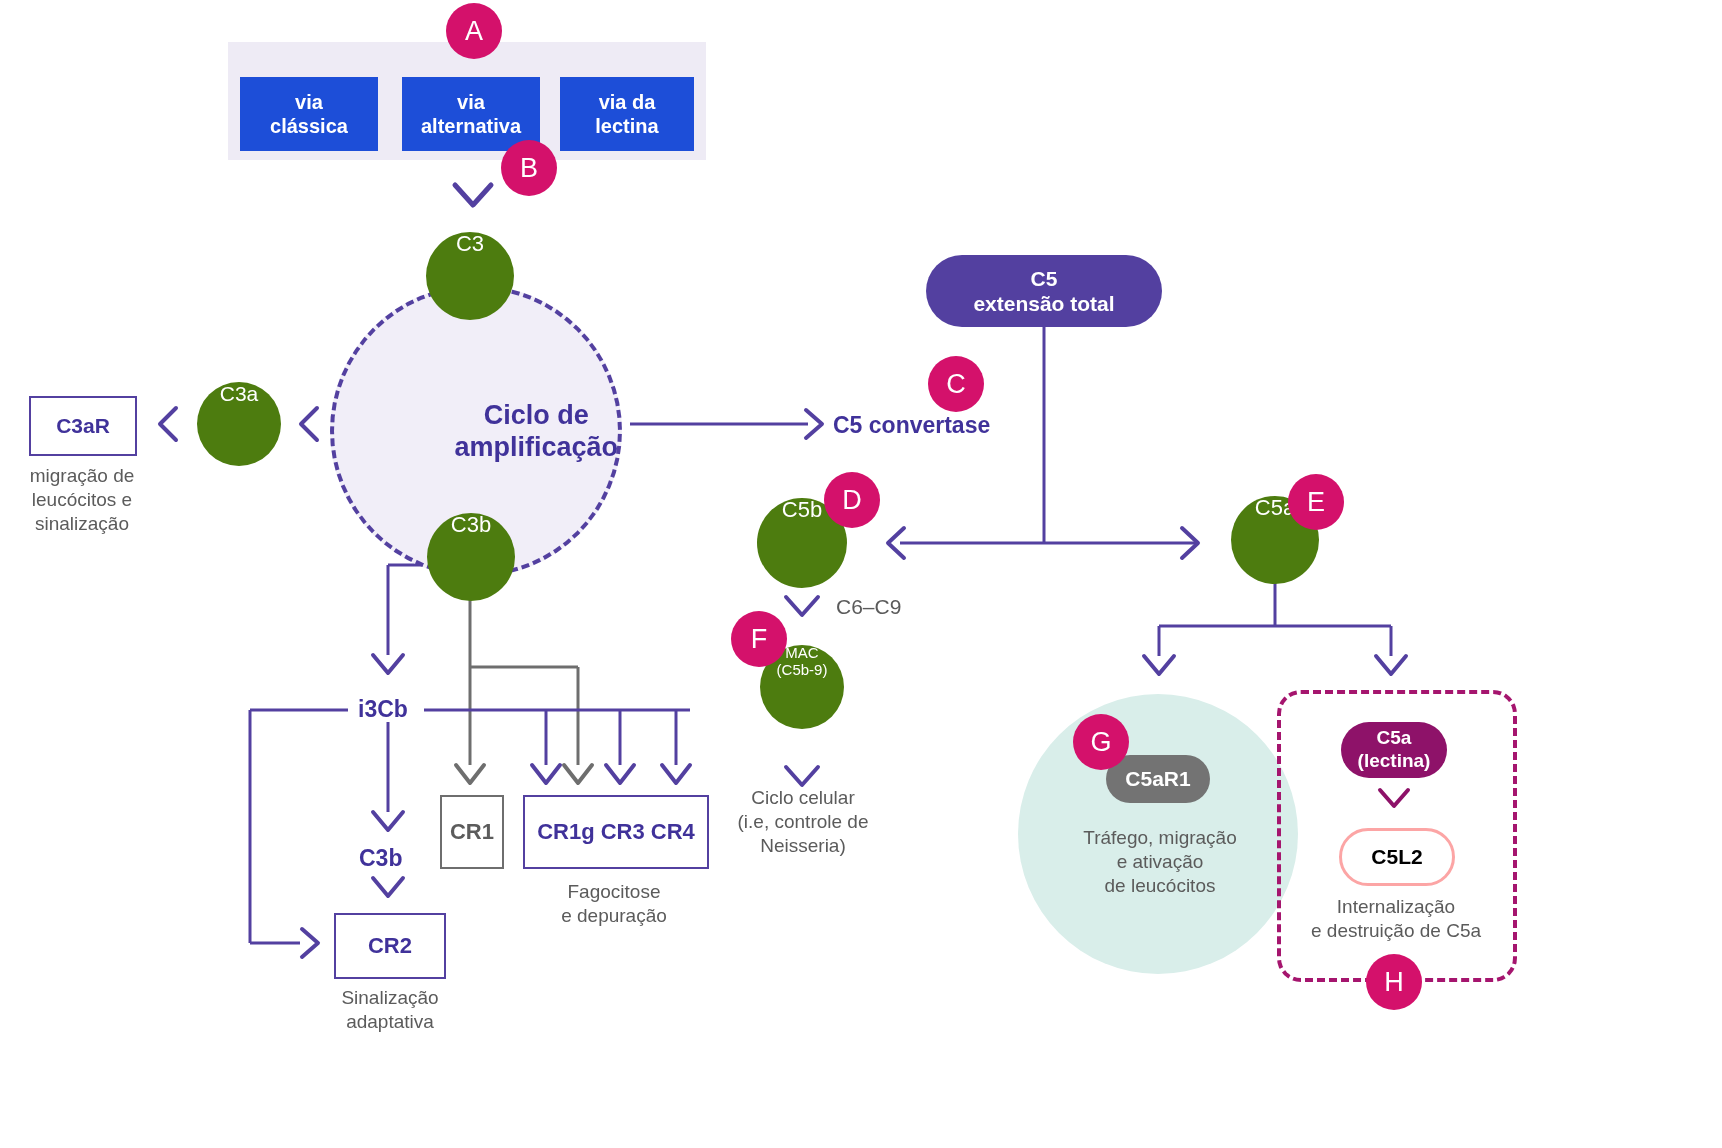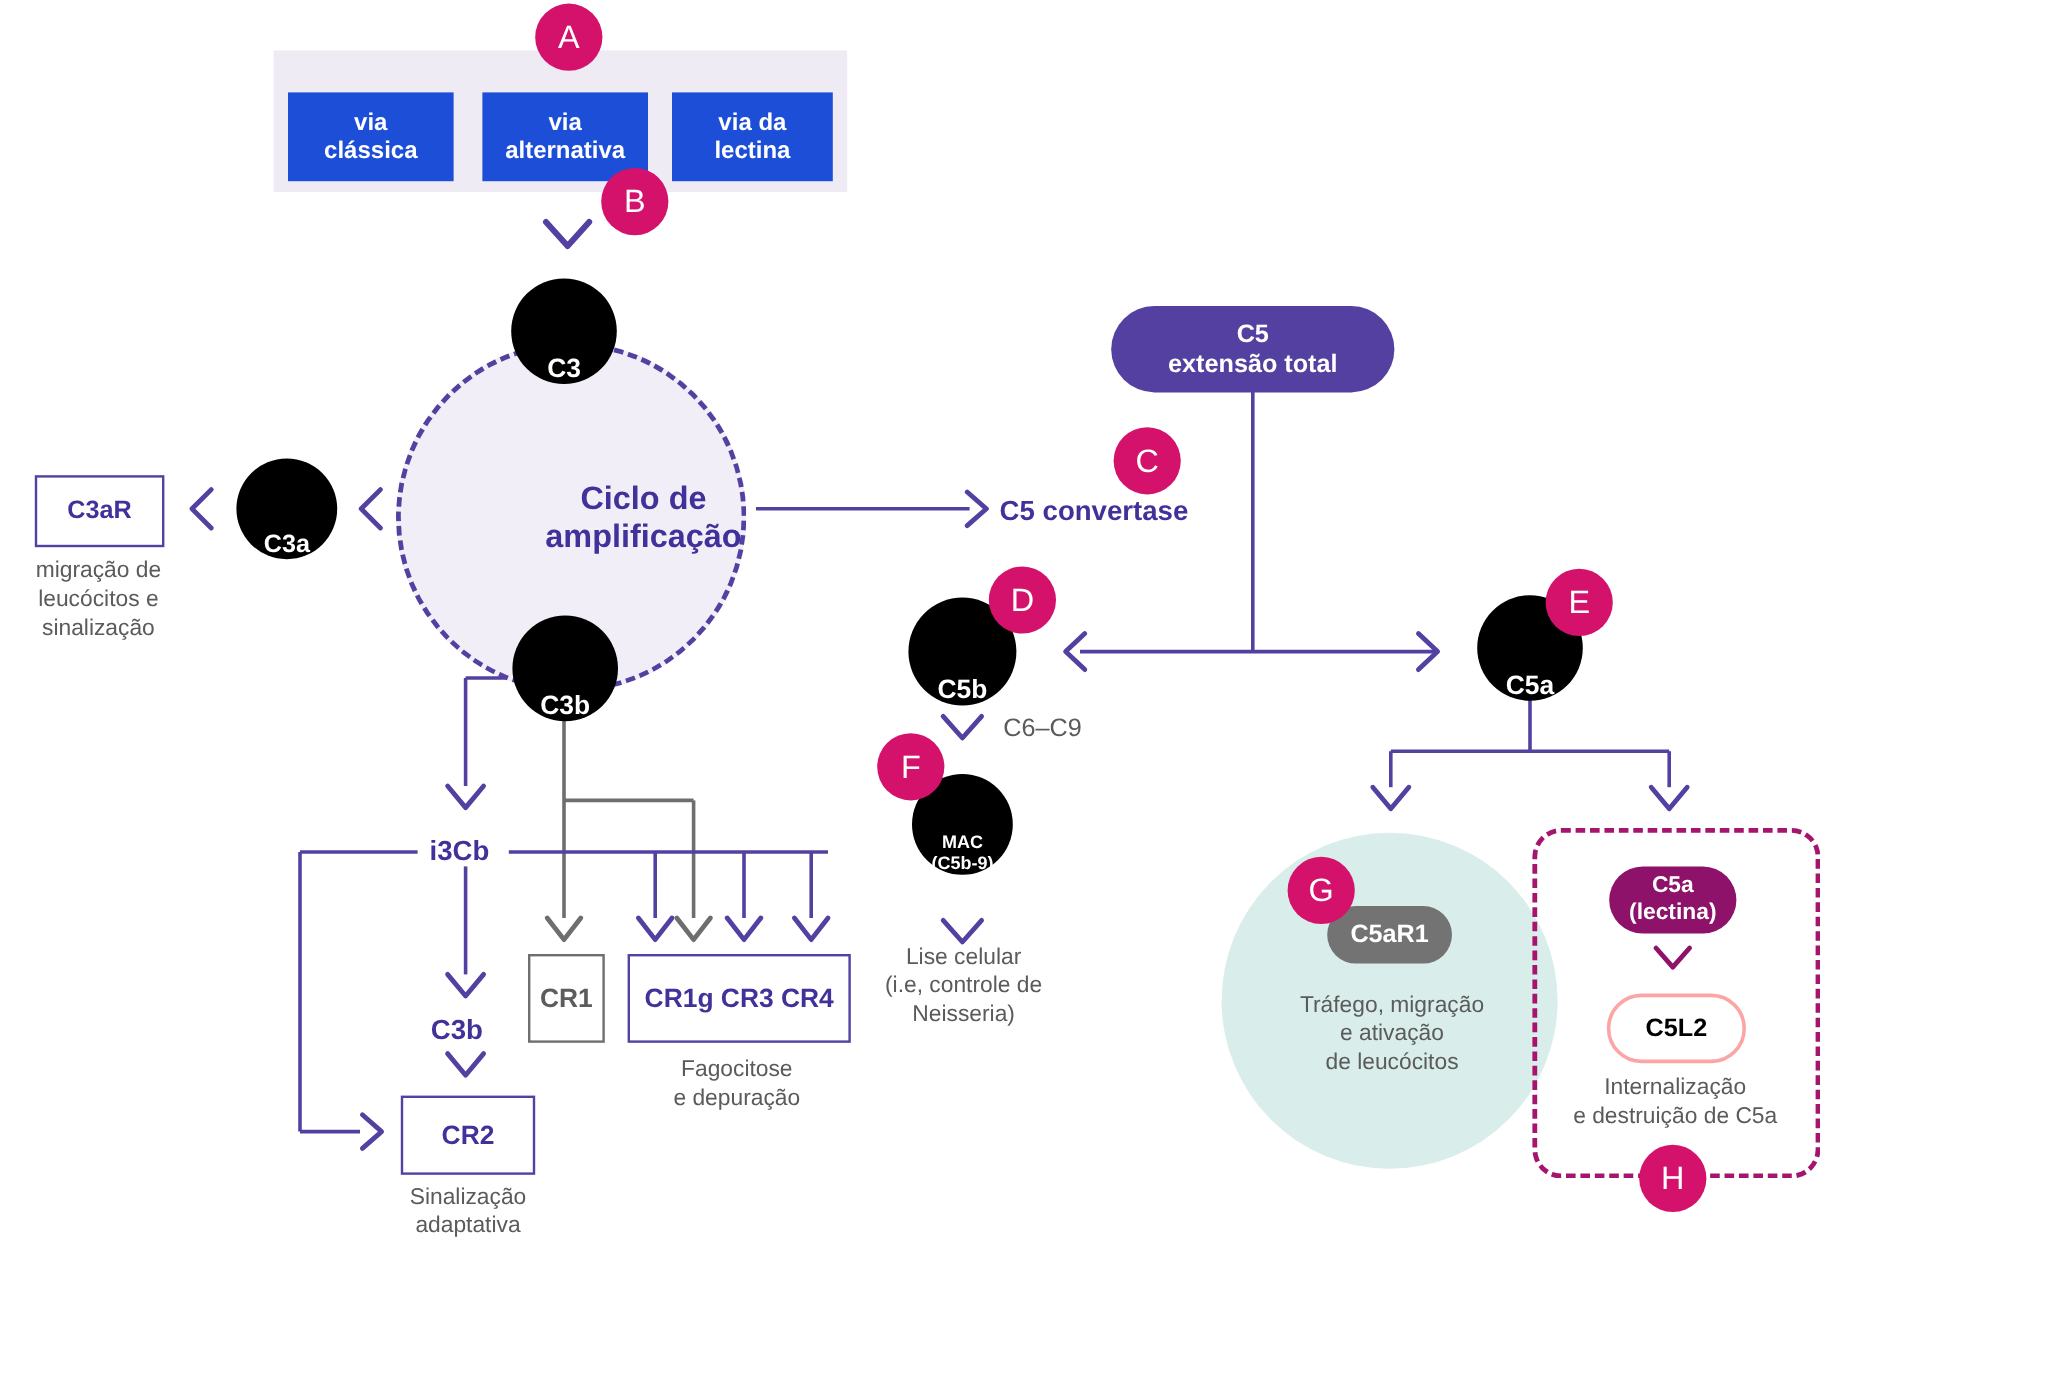--- a/index.html
+++ b/index.html
@@ -2,24 +2,24 @@
 <html><head>
 <meta charset="utf-8">
 <style>
   html,body{margin:0;padding:0;background:#ffffff;}
   body{font-family:"Liberation Sans", sans-serif;}
   #stage{position:relative;width:1722px;height:1148px;background:#fff;overflow:hidden;}
 
   .abs{position:absolute;}
   .node-circle{
     border-radius:50%;
-    background:#000000;
+    background:#4d7c0f;
     color:#fff;
-    display:flex;align-items:flex-end;justify-content:center;
-    text-align:center;font-weight:bold;line-height:1.12;
+    display:flex;align-items:flex-start;justify-content:center;
+    text-align:center;font-weight:normal;line-height:1.12;
   }
   .badge{
     border-radius:50%;
     background:#d4116b;
     color:#fff;
     display:flex;align-items:center;justify-content:center;
     font-weight:400;
     z-index:40;
   }
   .pway-box{
@@ -201,21 +201,21 @@
   <div class="abs node-circle" style="left:760px;top:645px;width:84px;height:84px;font-size:15px;z-index:10;">
     <span>
       <span>MAC</span><br><span>(C5b-9)</span>
     </span>
   </div>
   <div class="abs badge" style="left:731px;top:611px;width:56px;height:56px;font-size:27px;">
       <span>F</span>
     </div>
 
   <div class="abs cap" style="left:692px;top:786px;width:222px;">
-    <span>Lise celular</span><br><span>(i.e, controle de</span><br><span>Neisseria)</span>
+    <span>Ciclo celular</span><br><span>(i.e, controle de</span><br><span>Neisseria)</span>
   </div>
 
   <div class="abs node-circle" style="left:1231px;top:496px;width:88px;height:88px;font-size:22px;z-index:10;">
       <span>C5a</span>
     </div>
   <div class="abs badge" style="left:1288px;top:474px;width:56px;height:56px;font-size:27px;">
       <span>E</span>
     </div>
 
   <div class="abs lbl-purple" style="left:358px;top:696px;font-size:23px;"><span>i3Cb</span></div>

